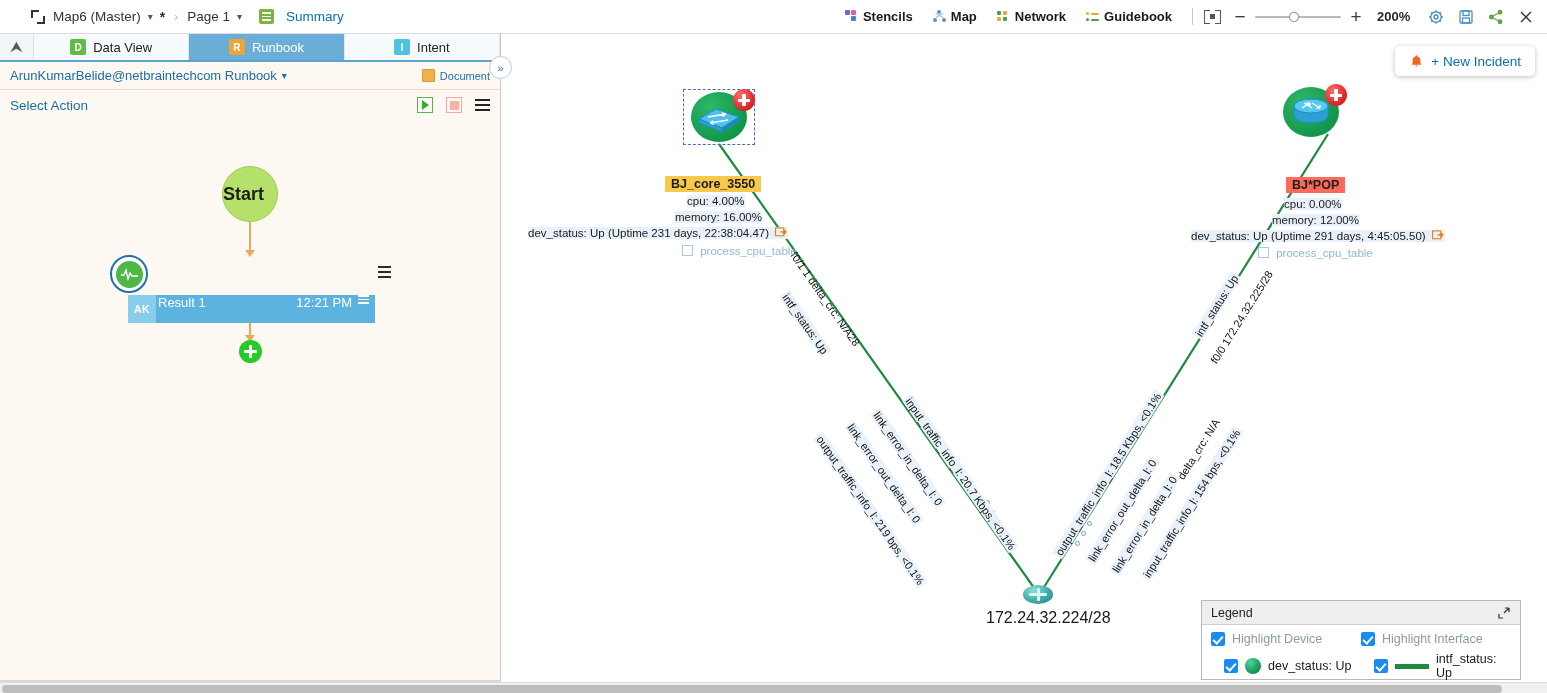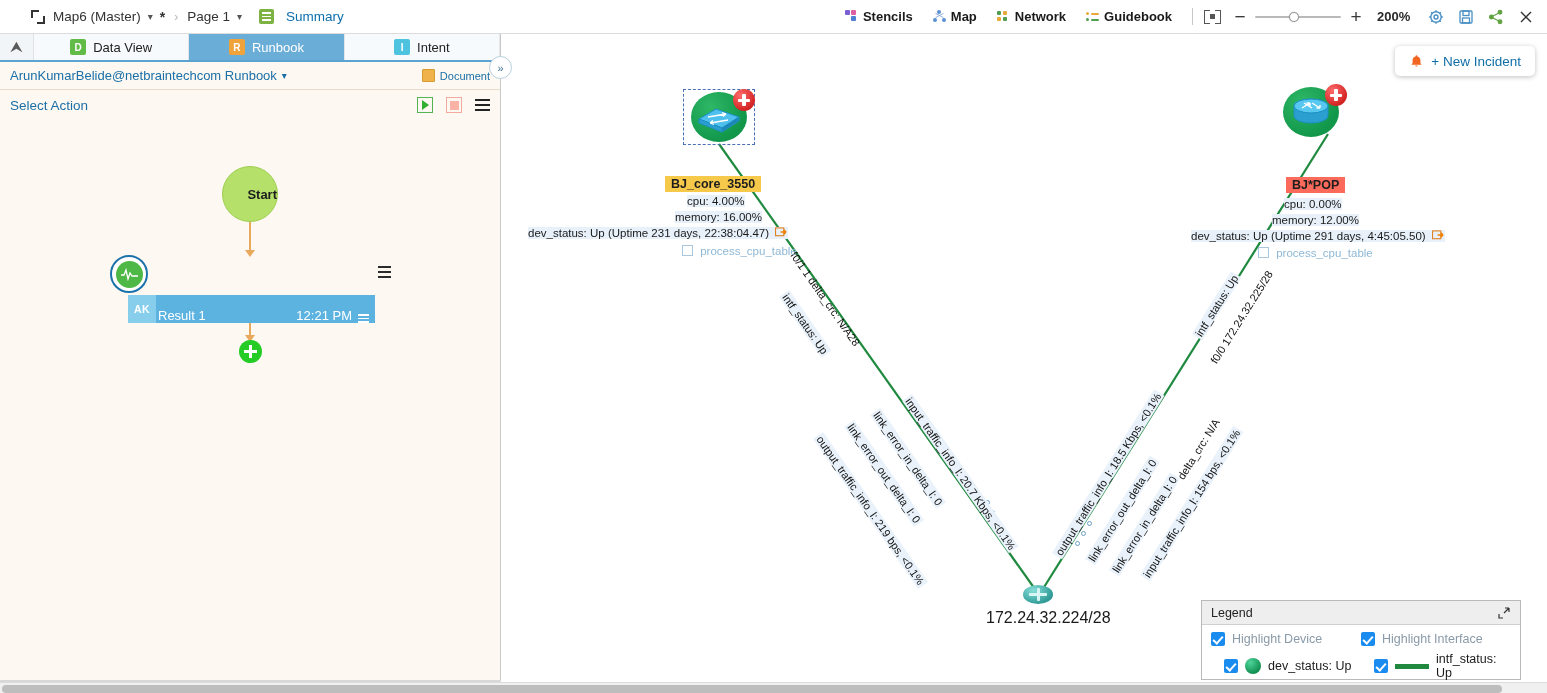--- a/index.html
+++ b/index.html
@@ -99,21 +99,21 @@
   .play-btn::after { content:""; border-left: 7px solid #30b030; border-top: 5px solid transparent; border-bottom: 5px solid transparent; margin-left:1px;}
   .stop-btn { width: 16px; height: 16px; border: 1px solid #f2a9a0; display:flex; align-items:center; justify-content:center; cursor:pointer;}
   .stop-btn::after { content:""; width: 9px; height: 9px; background: #f8b2a6; }
   .hamb { display: flex; flex-direction: column; gap: 3px; cursor: pointer; }
   .hamb i { width: 15px; height: 2px; background: #222; display:block; }
 
   .canvas-left { position: absolute; top: 116px; left: 0; width: 500px; height: 528px; background: #fdf8f1; overflow: hidden; }
   .node-start {
     position: absolute; left: 222px; top: 16px; width: 56px; height: 56px; border-radius: 50%;
     background: #b5e06a; border: 1px solid #9ece52; display: flex; align-items: center;
-    justify-content: flex-end; font-size: 13px; font-weight: bold; color: #1d1d1d; cursor: pointer;
+    justify-content: flex-start; font-size: 18px; font-weight: bold; color: #1d1d1d; cursor: pointer;
   }
   .arrow-v { position: absolute; left: 249px; width: 2px; background: #e8a95c; }
   .arrow-head { position: absolute; width: 0; height: 0; border-left: 5px solid transparent;
     border-right: 5px solid transparent; border-top: 7px solid #e8a95c; left: 245px; }
   .step-box {
     position: absolute; left: 110px; top: 108px; width: 265px; height: 34px;
     background: #1c72ab; border-radius: 4px; display: flex; align-items: center;
     color: #fff; font-size: 14px; font-weight: bold; cursor: pointer;
   }
   .step-label { margin-left: 48px; }
@@ -121,21 +121,21 @@
   .step-ico {
     position: absolute; left: 110px; top: 105px; width: 38px; height: 38px; border-radius: 50%;
     background: #fff; border: 2px solid #1c72ab; display: flex; align-items: center; justify-content: center;
   }
   .step-ico-inner { width: 27px; height: 27px; border-radius: 50%; background: #4eb847;
     display:flex; align-items:center; justify-content:center; }
   .step-menu { position: absolute; left: 378px; top: 116px; display:flex; flex-direction:column; gap:3px; cursor:pointer; }
   .step-menu i { width: 13px; height: 2px; background: #2b2b2b; display:block; }
   .result-row {
     position: absolute; left: 128px; top: 145px; width: 247px; height: 28px;
-    background: #5cb3e0; display: flex; align-items: flex-end; color: #fff;
+    background: #5cb3e0; display: flex; align-items: flex-start; color: #fff;
     font-size: 13px; cursor: pointer;
   }
   .result-ak { width: 28px; height: 28px; background: #87cdec; display: flex; align-items: center;
     justify-content: center; font-size: 10.5px; font-weight: bold; color: #fff; letter-spacing: .5px; }
   .result-name { margin-left: 2px; }
   .result-time { margin-left: auto; margin-right: 6px; }
   .result-menu { display:flex; flex-direction:column; gap:2px; margin-right: 6px; cursor:pointer;}
   .result-menu i { width: 11px; height: 1.6px; background: #fff; display:block; }
   .plus-node {
     position: absolute; left: 239px; top: 190px; width: 23px; height: 23px; border-radius: 50%;

